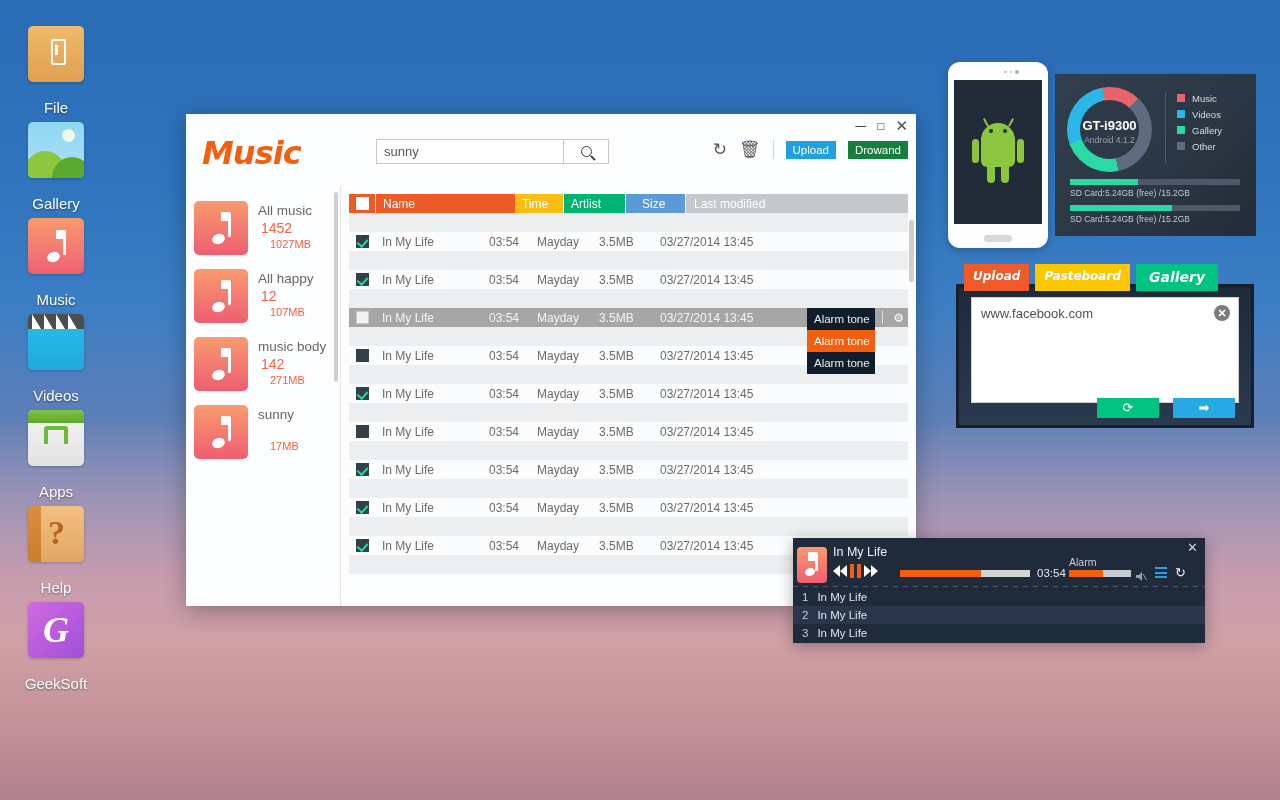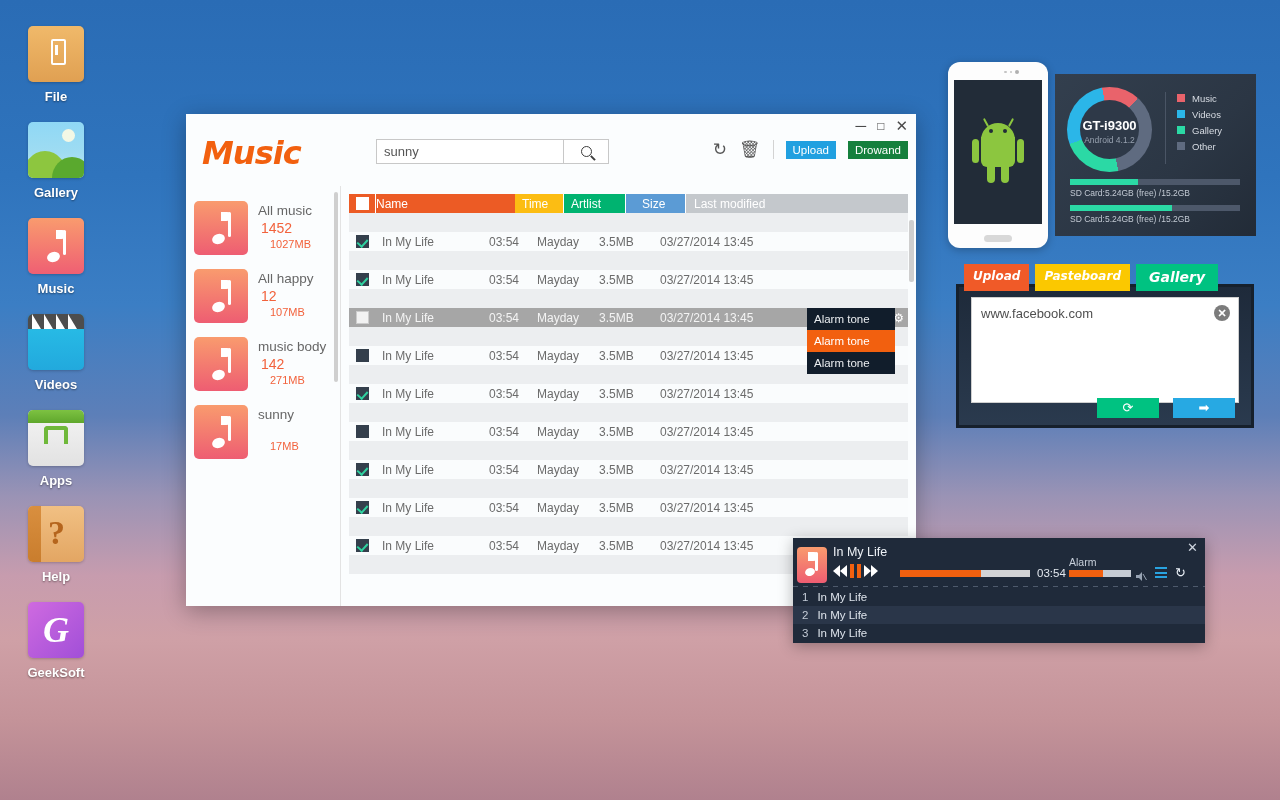--- a/index.html
+++ b/index.html
@@ -30,23 +30,22 @@
   .dock-item {
     position: absolute; left: 0; width: 112px;
     text-align: center; cursor: pointer;
   }
   .dock-ico {
     width: 56px; height: 56px; margin: 0 auto;
     border-radius: 5px; position: relative; overflow: hidden;
     box-shadow: 0 1px 3px rgba(0,0,0,.22);
   }
   .dock-label {
-    margin-top: 7px; font-size: 13px; color: #fff;
+    margin-top: 17px; font-size: 15px; color: #fff;
     text-shadow: 0 1px 2px rgba(0,0,0,.45);
-    font-weight: bold;
   }
   
   .ico-file { background: linear-gradient(to bottom, #f0b96a, #e0a052); }
   .ico-file:before {
     content: ""; position: absolute; left: 23px; top: 13px;
     width: 11px; height: 22px; border: 2px solid #fff; border-radius: 2px;
   }
   .ico-file:after {
     content: ""; position: absolute; left: 27px; top: 19px;
     width: 3px; height: 10px; background: #fff;
@@ -157,21 +156,21 @@
                background: #cfcfcf; border-radius: 2px; cursor: pointer; }
   #pl-divider { width: 1px; background: #e3e3e3; height: 420px; }
 
   
   #table-area { flex: 1; position: relative; padding: 8px 8px 0 8px; }
   #tbl-head { display: flex; height: 19px; font-size: 12px; color: #fff; }
   .th { display: flex; align-items: center; height: 19px; }
   .th-chk { width: 26px; background: #ec5b25; display: flex;
             align-items: center; justify-content: center; }
   .th-chk i { width: 13px; height: 13px; background: #fff; display: block; }
-  .th-name { width: 114px; background: #ec5b25; 
+  .th-name { width: 114px; background: #ec5b25; padding-left: 7px;
              border-left: 1px solid #fff; }
   .th-time { width: 48px; background: #fcbd13; padding-left: 7px; }
   .th-artlist { width: 62px; background: #00b370; padding-left: 7px;
                 border-left: 1px solid #fff; }
   .th-size { width: 60px; background: #5b9bd5; padding-left: 16px;
              border-left: 1px solid #fff; }
   .th-mod { flex: 1; background: #c4c8cc; padding-left: 8px;
             border-left: 1px solid #fff; }
   #tbl-orange-ext { width: 26px; }
 
@@ -194,21 +193,21 @@
     border-width: 0 2.2px 2.2px 0; transform: rotate(42deg);
   }
   .chk.filled { background: #343f4c; }
   .chk.empty { background: #f2f2f2; border: 1px solid #cccccc; }
 
   .row-actions { position: absolute; right: 4px; top: 0; height: 19px;
                  display: flex; align-items: center; gap: 10px; }
   .row-actions span { cursor: pointer; color: #fff; font-size: 12px; line-height: 1; }
   .act-sep { width: 1px; height: 13px; background: #d9d9d9; }
 
-  #alarm-menu { position: absolute; left: 466px; top: 122px; width: 88px;
+  #alarm-menu { position: absolute; left: 466px; top: 122px; width: 68px;
                 z-index: 40; font-size: 11.5px; }
   .alarm-item { height: 22px; line-height: 22px; padding-left: 7px;
                 background: #111d2b; color: #e9ecef; cursor: pointer; }
   .alarm-item.hl { background: #f2600f; color: #fff; }
 
   #tbl-scroll { position: absolute; right: 2px; top: 34px; width: 5px;
                 height: 62px; background: #cfcfcf; border-radius: 2px; cursor: pointer; }
 
   
   #device-panel { position: absolute; left: 948px; top: 62px; width: 308px; height: 186px; }

